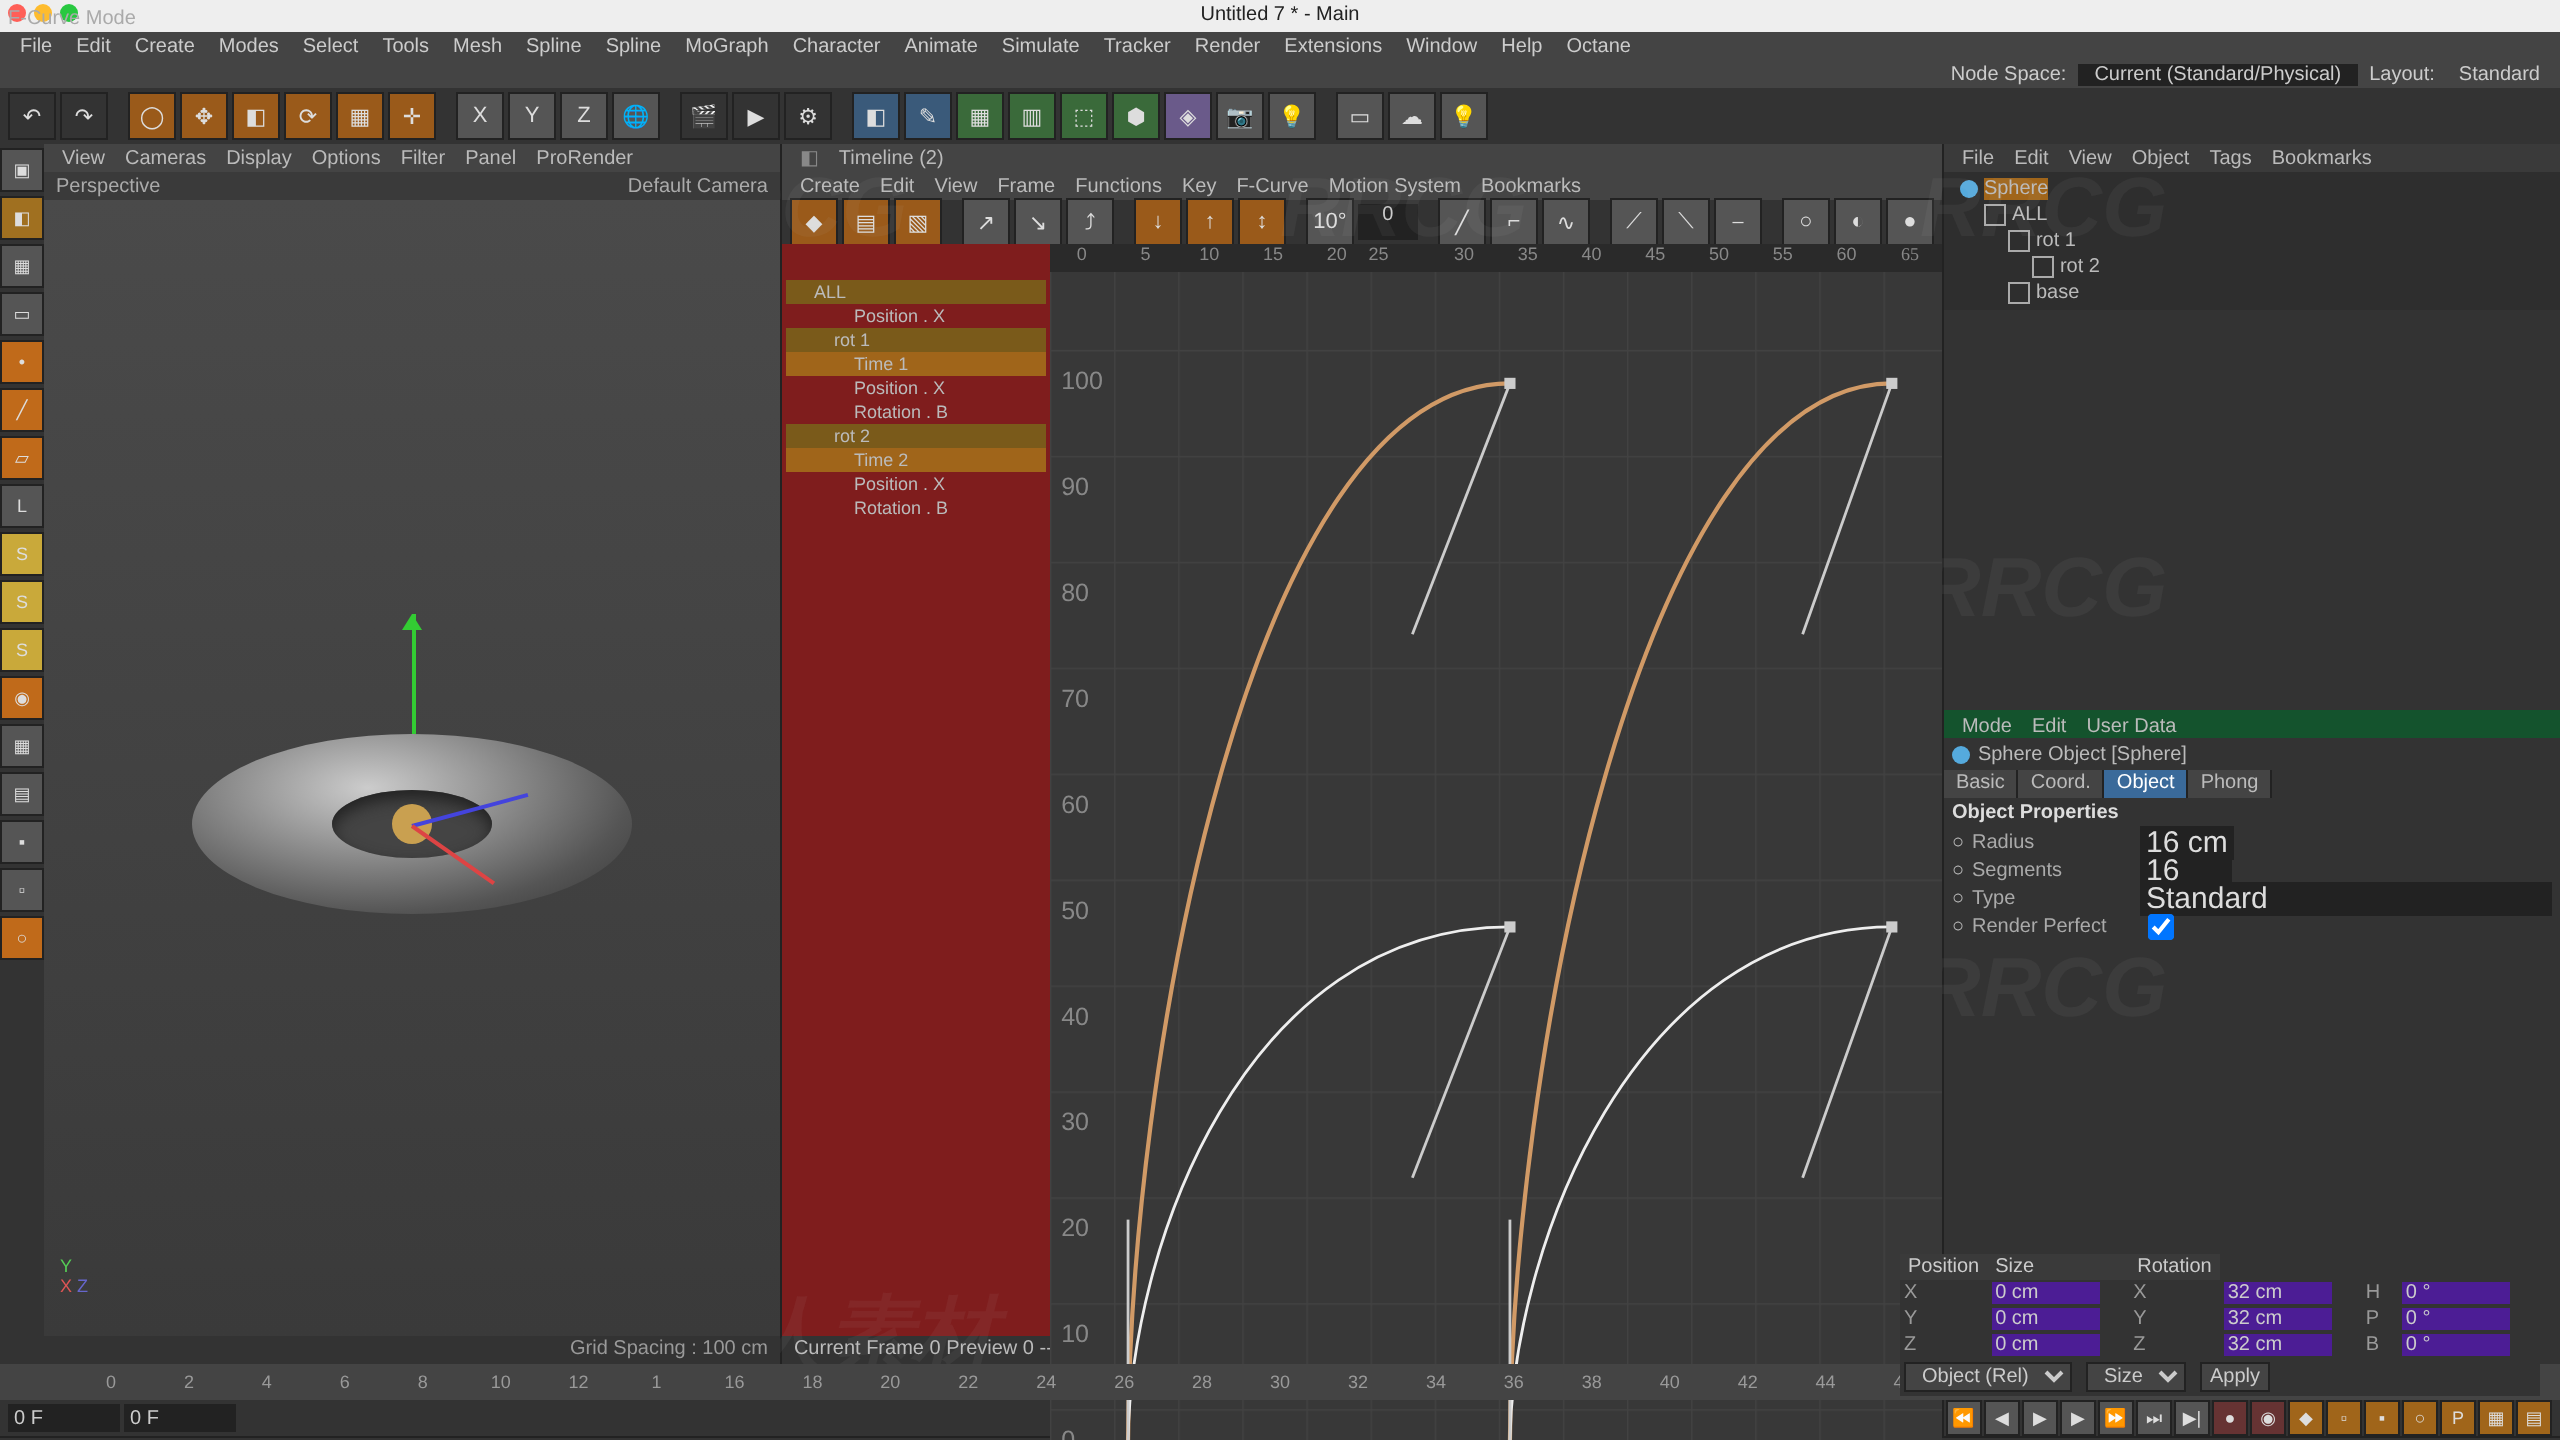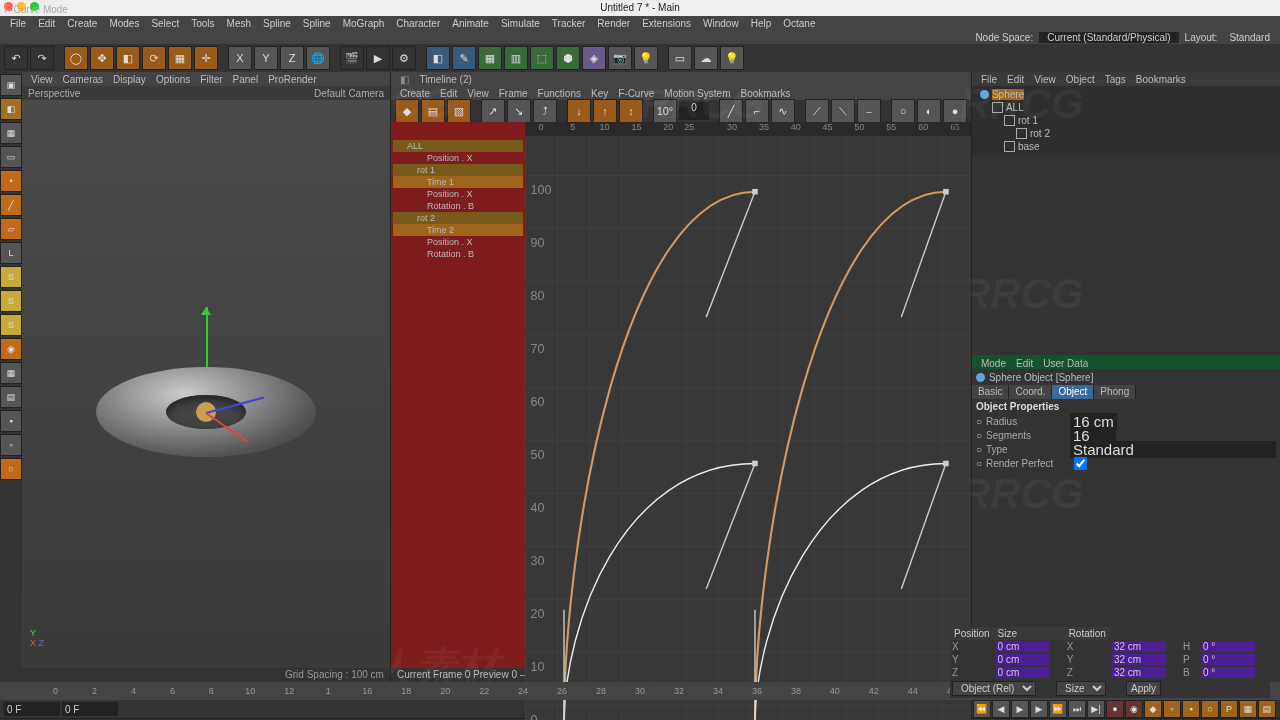--- a/index.html
+++ b/index.html
@@ -72,21 +72,21 @@
 .pbtn{width:16px;height:16px;background:#555;border:1px solid #222;display:flex;align-items:center;justify-content:center;color:#ddd;font-size:9px}
 .pbtn.r{background:#663333}
 .pbtn.o{background:#a0651a}
 .matbar{height:16px;background:#333;display:flex;align-items:center;padding:0 4px;border-top:1px solid #222}
 .coords{position:absolute;right:10px;bottom:22px;width:320px;background:#333;font-size:10px}
 .coords table{width:100%;border-collapse:collapse}
 .coords th{background:#3a3a3a;color:#ccc;font-weight:normal;padding:1px 4px;text-align:left}
 .coords td{padding:1px 2px}
 .coords td.l{color:#999;width:14px}
 .coords input{background:#4c1d95;border:none;color:#ccc;width:50px;font-size:10px;padding:0 2px}
-.coords .br{display:flex;gap:20px;padding:2px}
+.coords .br{display:flex;gap:7px;padding:2px}
 .coords select,.coords button{background:#444;border:1px solid #222;color:#ccc;font-size:10px;padding:0 4px}
 .fc-label{position:absolute;top:4px;left:4px;color:#aaa;font-size:10px}
 .watermark{position:absolute;color:rgba(200,200,200,.06);font-size:42px;font-weight:bold;pointer-events:none;font-style:italic}
 </style>
 </head>
 <body>
 
 <div class="watermark" style="top:80px;left:60px">RRCG</div>
 <div class="watermark" style="top:80px;left:330px">RRCG</div>
 <div class="watermark" style="top:80px;left:640px">RRCG</div>

